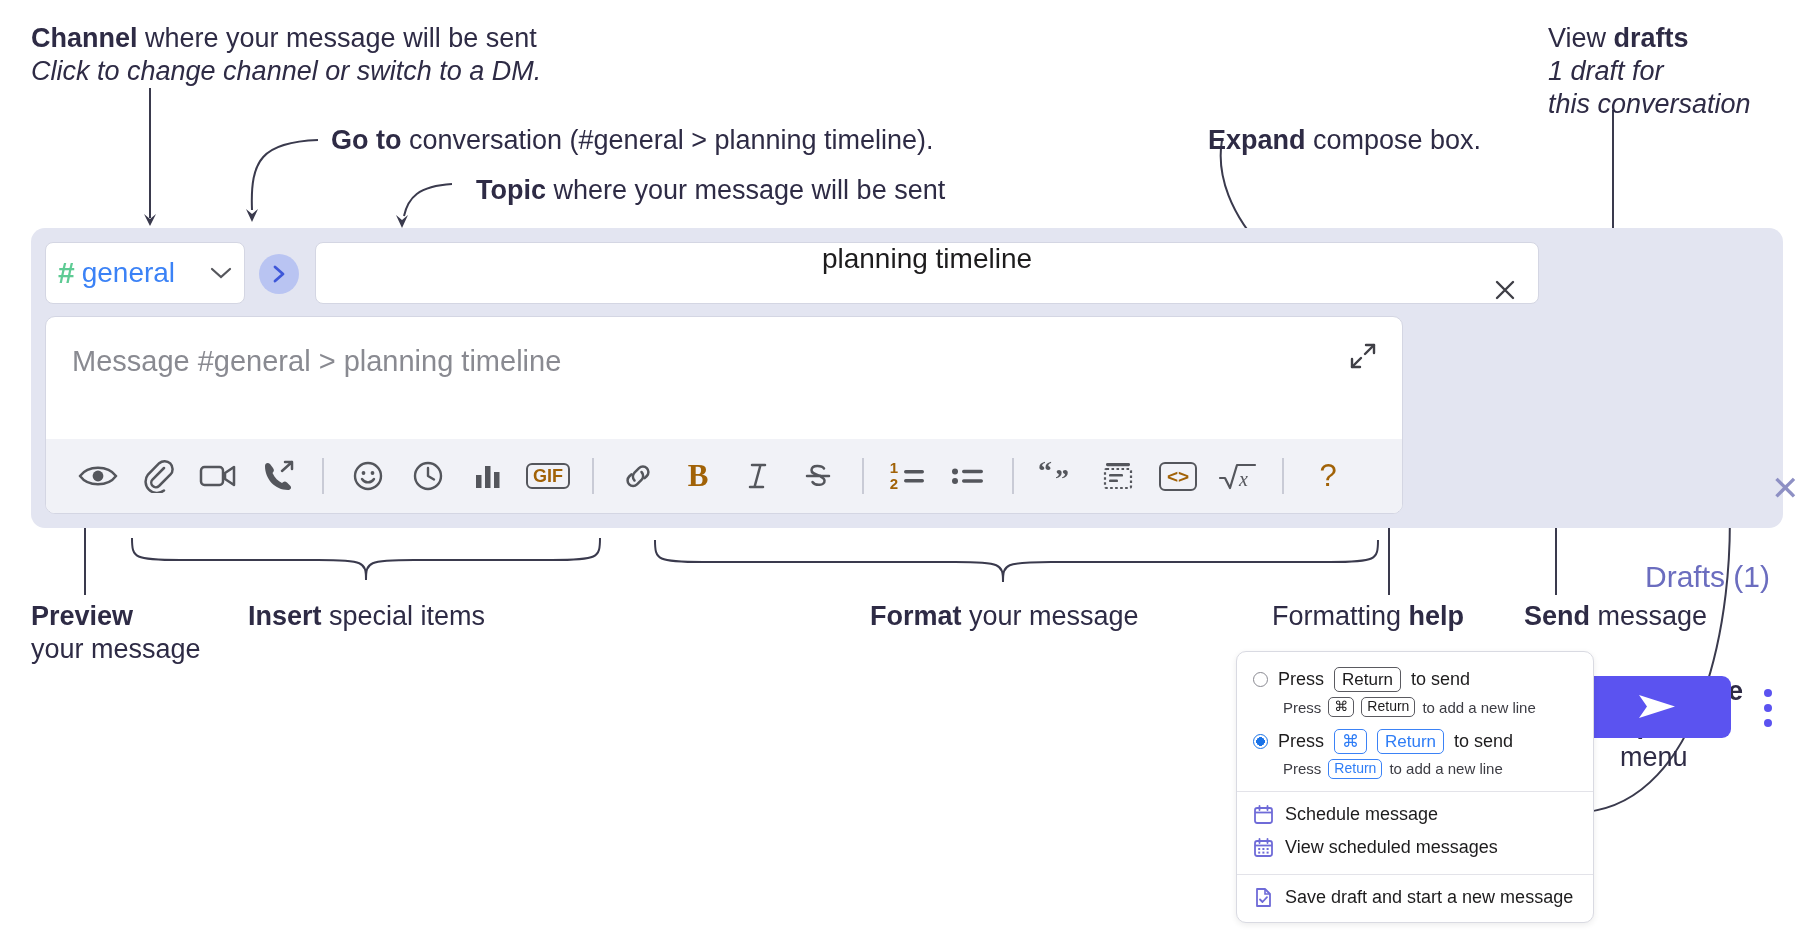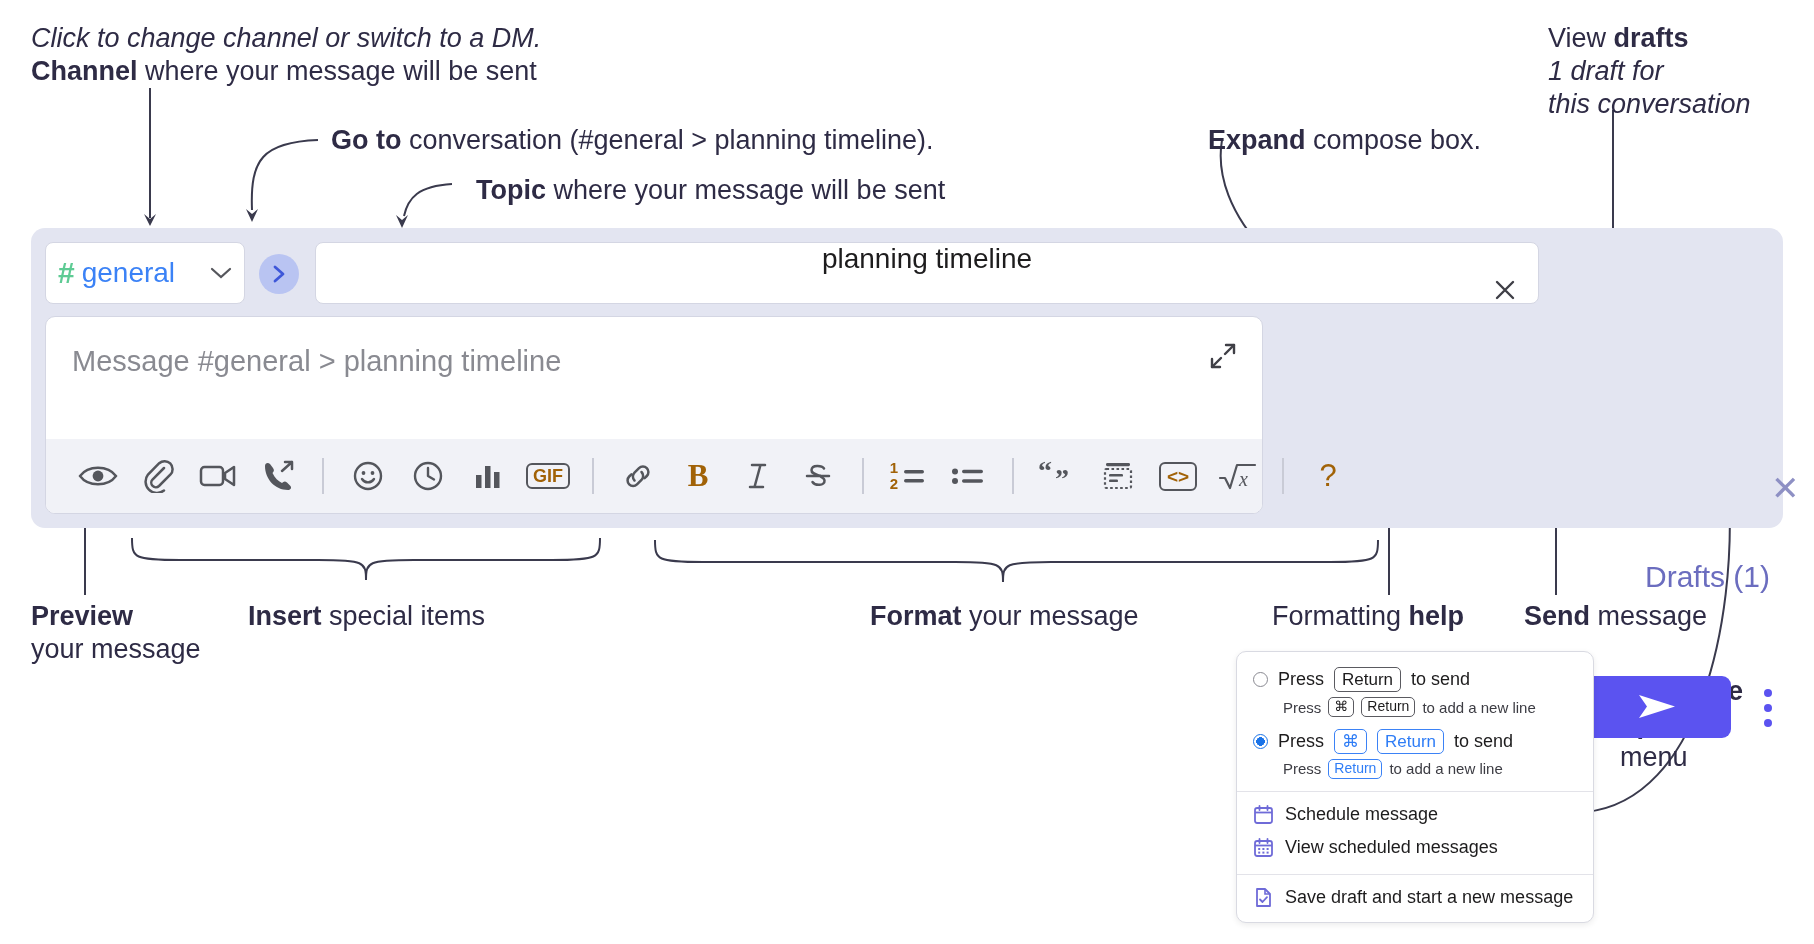--- a/index.html
+++ b/index.html
@@ -76,21 +76,21 @@
   }
   #topic-value{font-size:28px;color:#1d1c1d;}
   #topic-clear{
     margin-left:auto;color:#3f3f46;font-size:30px;font-weight:300;
     line-height:1;
   }
 
   
   #message-box{
     position:absolute;left:0;top:74px;
-    width:1218px;height:198px;
+    width:1358px;height:198px;
     background:#ffffff;
     border:1px solid #d4d6e3;
     border-radius:10px;
     box-sizing:border-box;
   }
   #message-placeholder{
     position:absolute;left:26px;top:28px;
     font-size:29px;color:#898a91;
   }
   #expand-button{
@@ -240,22 +240,22 @@
 
     <path d="M1556,595 L1556,520"></path>
     <path d="M1556,510 l-6,12 l6,-5 l6,5 z" fill="#3a3a4d" stroke="none"></path>
 
     <path d="M1729,492 C1736,620 1700,800 1586,812 C1520,818 1470,812 1420,806"></path>
     <path d="M1408,804 l13,-5 l-5,5 l5,6 z" fill="#3a3a4d" stroke="none"></path>
   </g>
 </svg>
 
 <div class="ann" style="left:31px;top:22px;">
+  <div><b>Channel</b><span> where your message will be sent</span></div>
   <div><i>Click to change channel or switch to a DM.</i></div>
-  <div><b>Channel</b><span> where your message will be sent</span></div>
 </div>
 
 <div class="ann" style="left:331px;top:124px;">
   <b>Go to</b><span> conversation (#general &gt; planning timeline).</span>
 </div>
 
 <div class="ann" style="left:476px;top:174px;">
   <b>Topic</b><span> where your message will be sent</span>
 </div>
 

